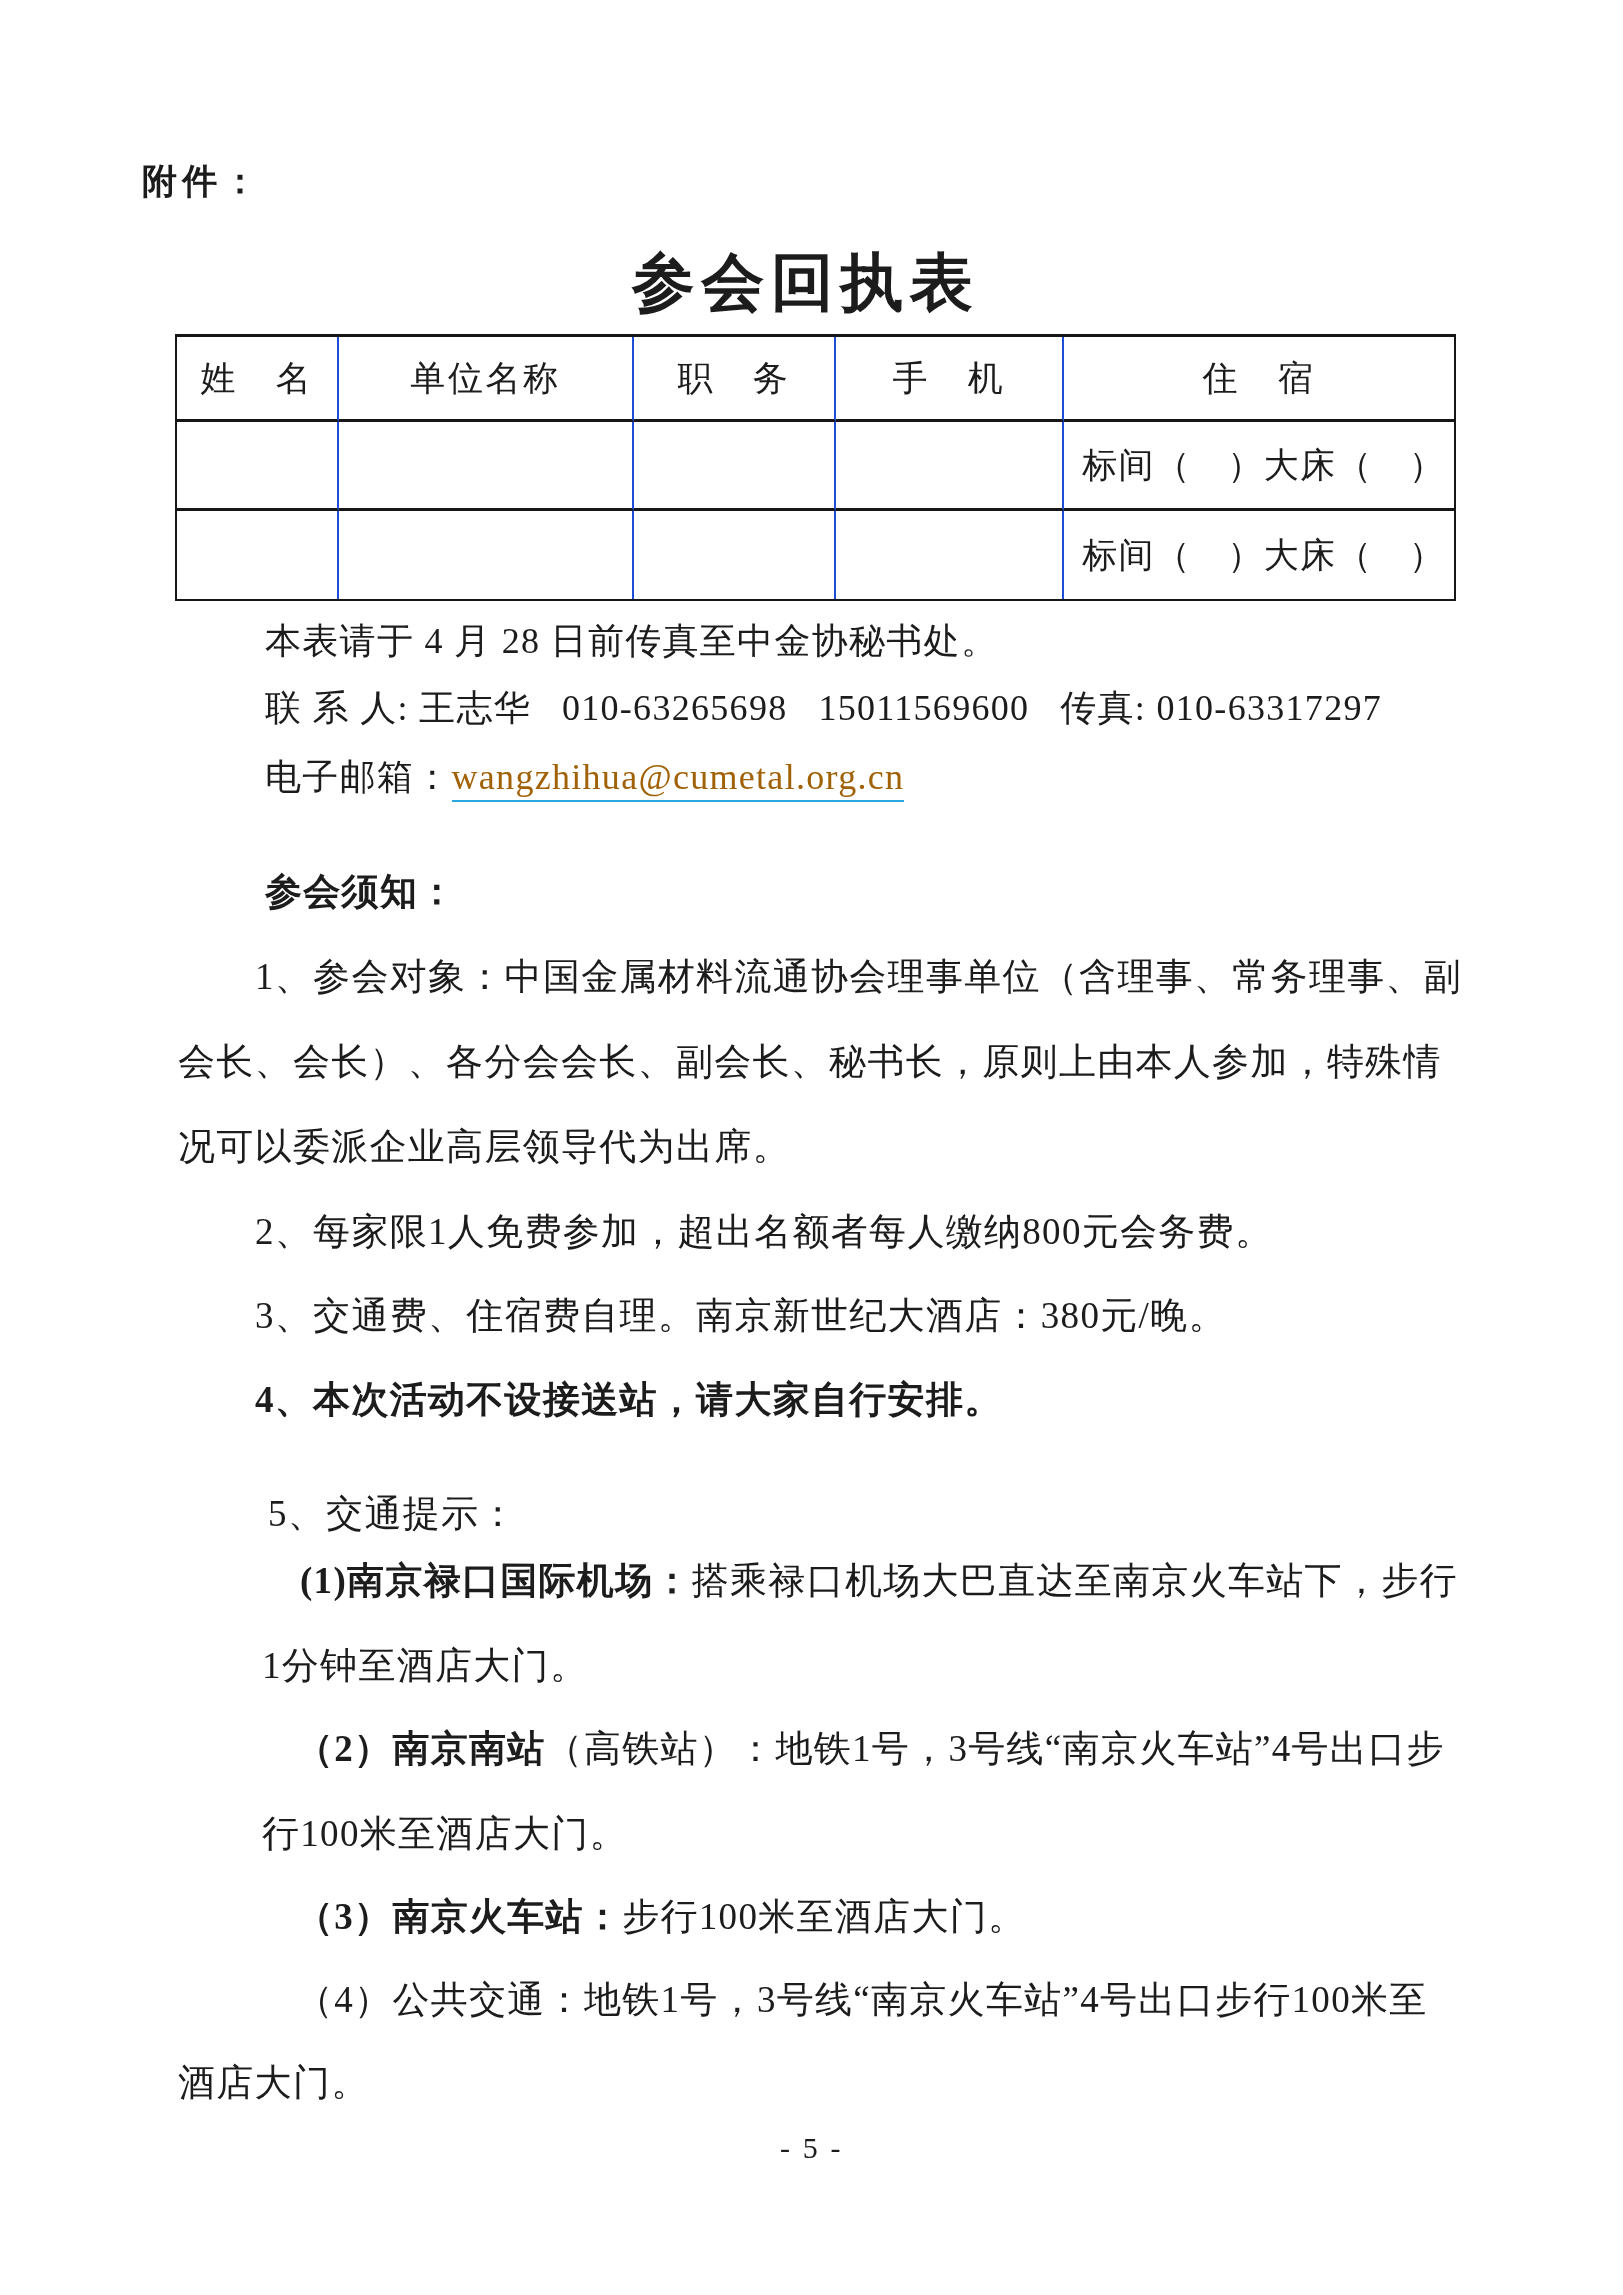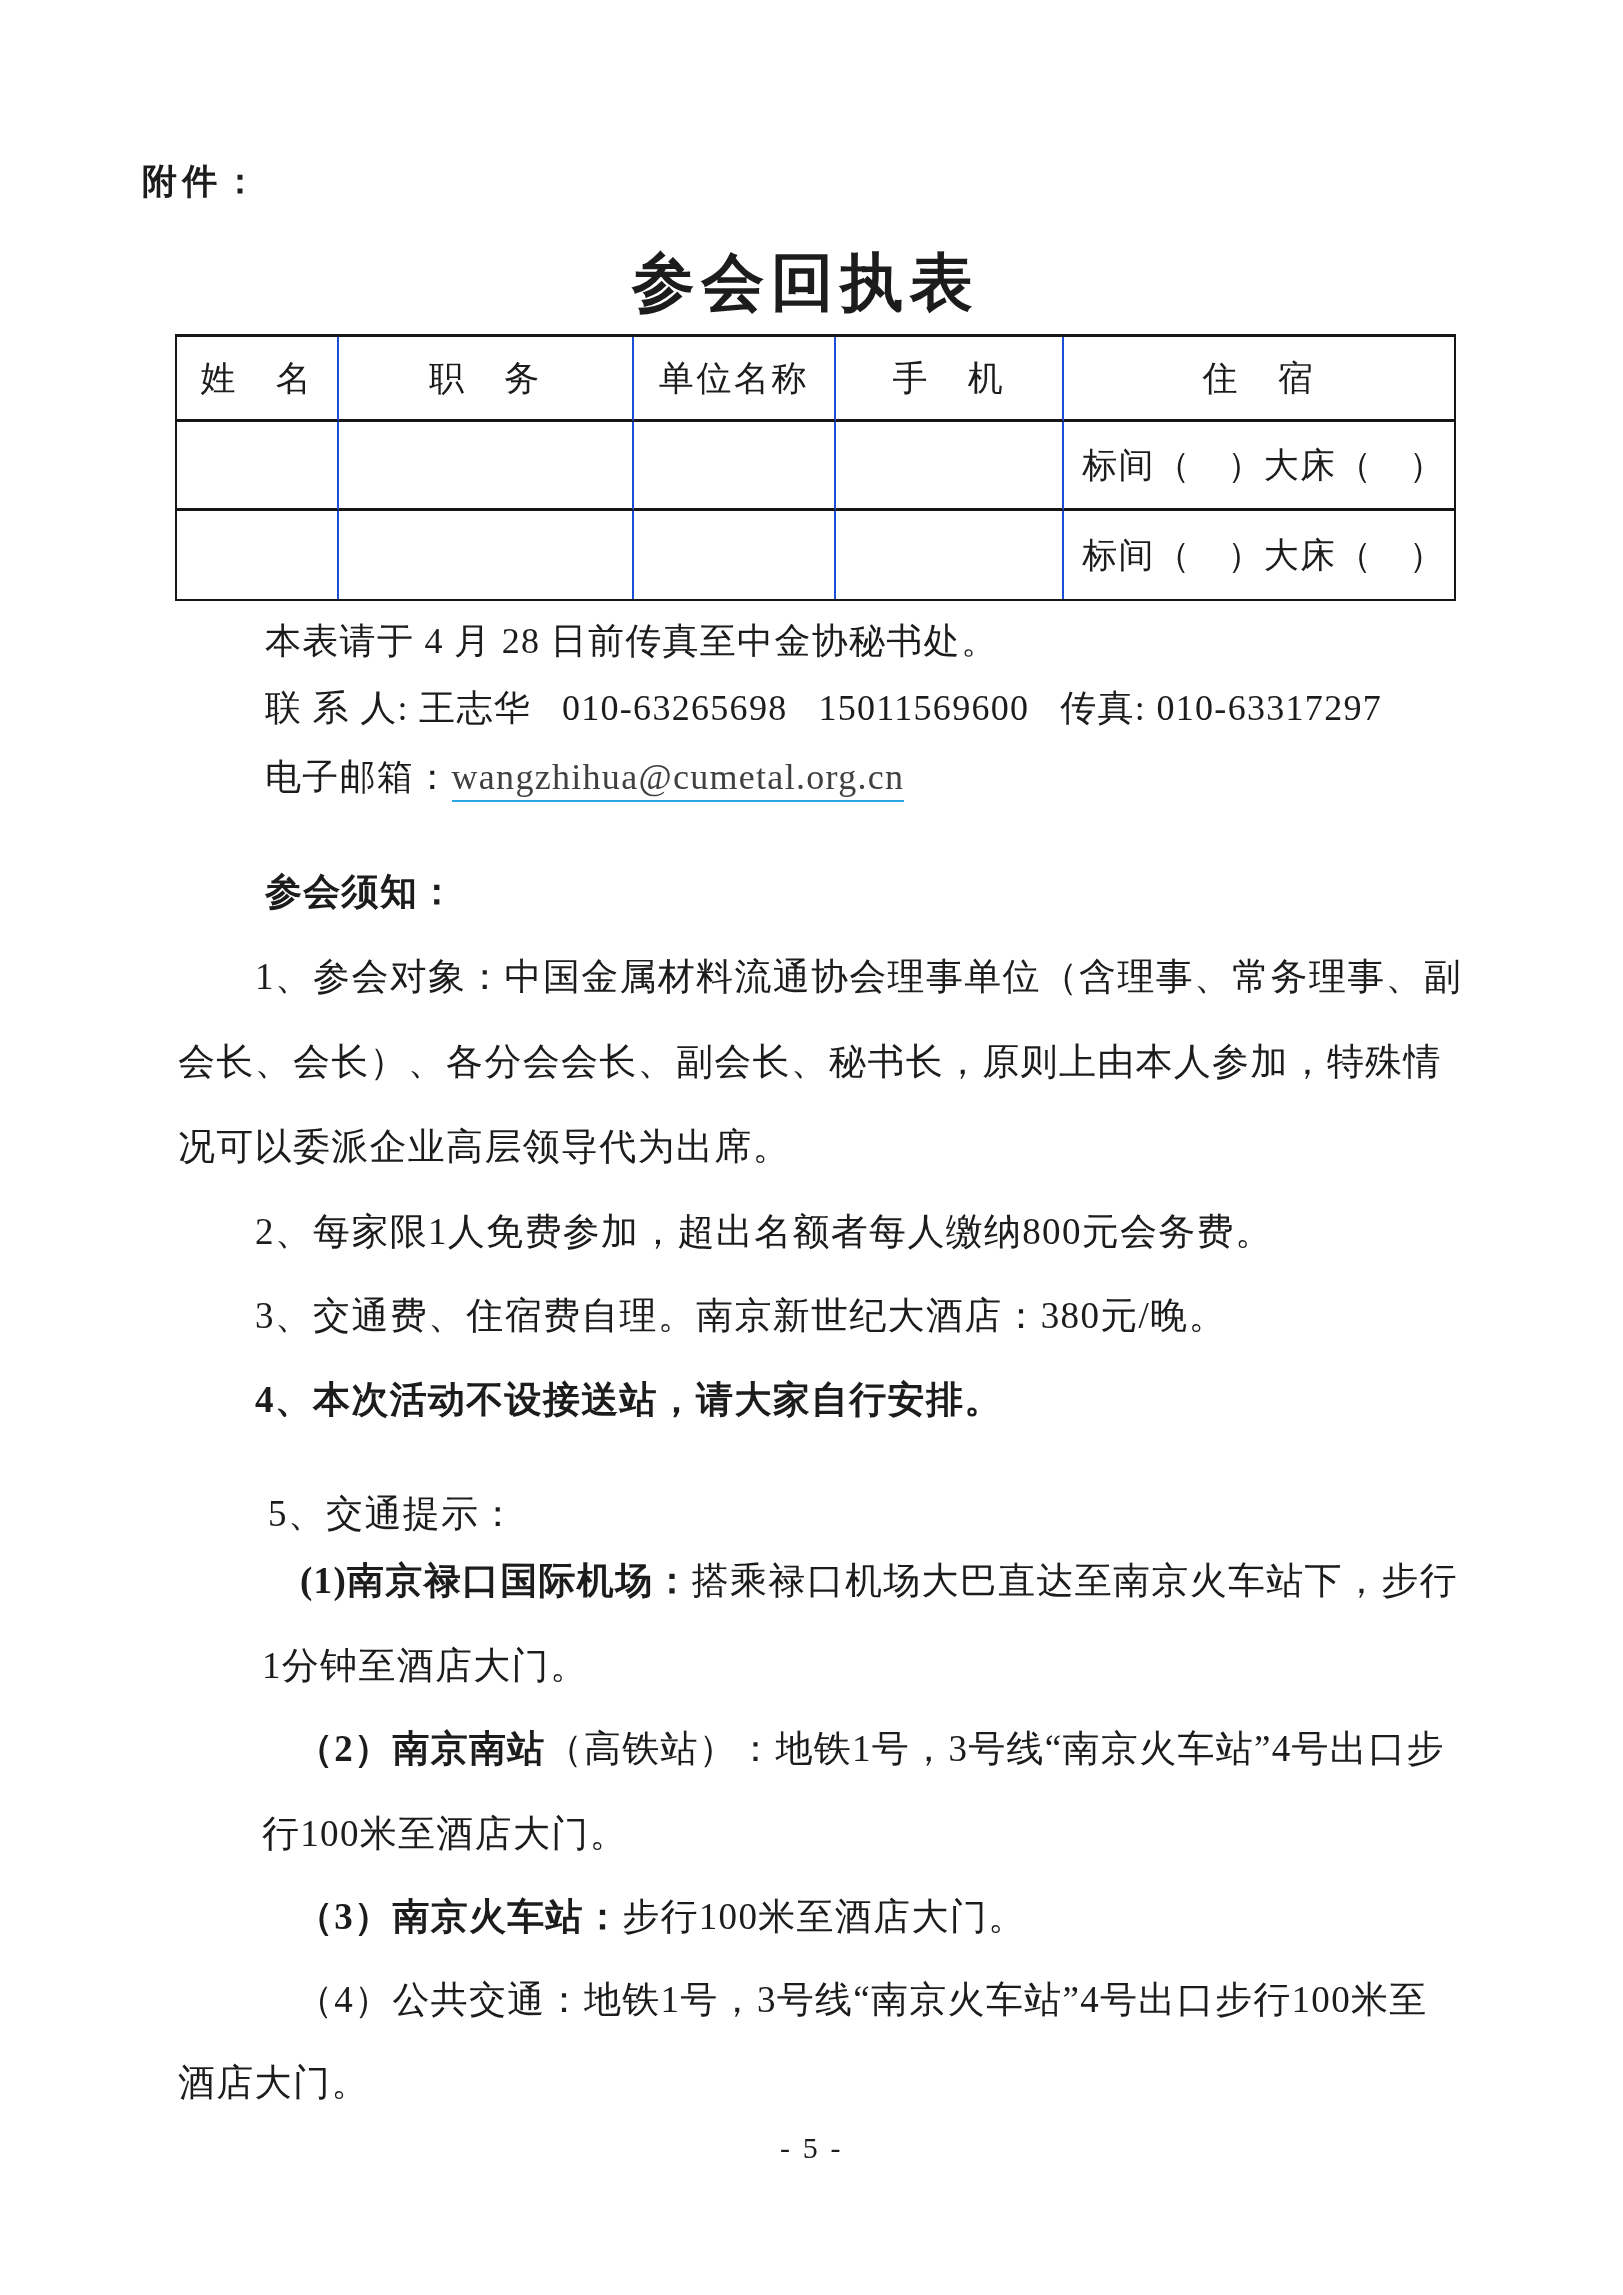--- a/index.html
+++ b/index.html
@@ -64,43 +64,43 @@
 
 <div class="page">
 
   <div class="line attachment">附件：</div>
 
   <div class="doc-title line">参会回执表</div>
 
   <div class="reply-table">
 
     <div class="cell header">姓　名</div>
+    <div class="cell header">单位名称</div>
     <div class="cell header">职　务</div>
-    <div class="cell header">单位名称</div>
     <div class="cell header">手　机</div>
     <div class="cell header last-col">住　宿</div>
 
     <div class="cell"></div>
     <div class="cell"></div>
     <div class="cell"></div>
     <div class="cell"></div>
     <div class="cell last-col lodging">标间（　）大床（　）</div>
 
     <div class="cell last-row"></div>
     <div class="cell last-row"></div>
     <div class="cell last-row"></div>
     <div class="cell last-row"></div>
     <div class="cell last-row last-col lodging">标间（　）大床（　）</div>
   </div>
 
   <div class="line fax-note">本表请于 4 月 28 日前传真至中金协秘书处。</div>
 
   <div class="line contact">联 系 人: 王志华   010-63265698   15011569600   传真: 010-63317297</div>
 
-  <div class="line email-line"><span>电子邮箱：</span><a class="email-link" id="emailLink" style="color: #404040; border-bottom-color: rgb(42, 167, 224);">wangzhihua@cumetal.org.cn</a></div>
+  <div class="line email-line"><span>电子邮箱：</span><a class="email-link" id="emailLink" style="color: #a16207; border-bottom-color: rgb(42, 167, 224);">wangzhihua@cumetal.org.cn</a></div>
 
   <div class="line bold" style="left:265px;top:871px;">参会须知：</div>
 
   <div class="line" style="left:255px;top:956px;">1、参会对象：中国金属材料流通协会理事单位（含理事、常务理事、副</div>
   <div class="line" style="left:178px;top:1041px;">会长、会长）、各分会会长、副会长、秘书长，原则上由本人参加，特殊情</div>
   <div class="line" style="left:178px;top:1126px;">况可以委派企业高层领导代为出席。</div>
 
   <div class="line" style="left:255px;top:1211px;">2、每家限1人免费参加，超出名额者每人缴纳800元会务费。</div>
   <div class="line" style="left:255px;top:1295px;">3、交通费、住宿费自理。南京新世纪大酒店：380元/晚。</div>
   <div class="line bold" style="left:255px;top:1379px;">4、本次活动不设接送站，请大家自行安排。</div>

